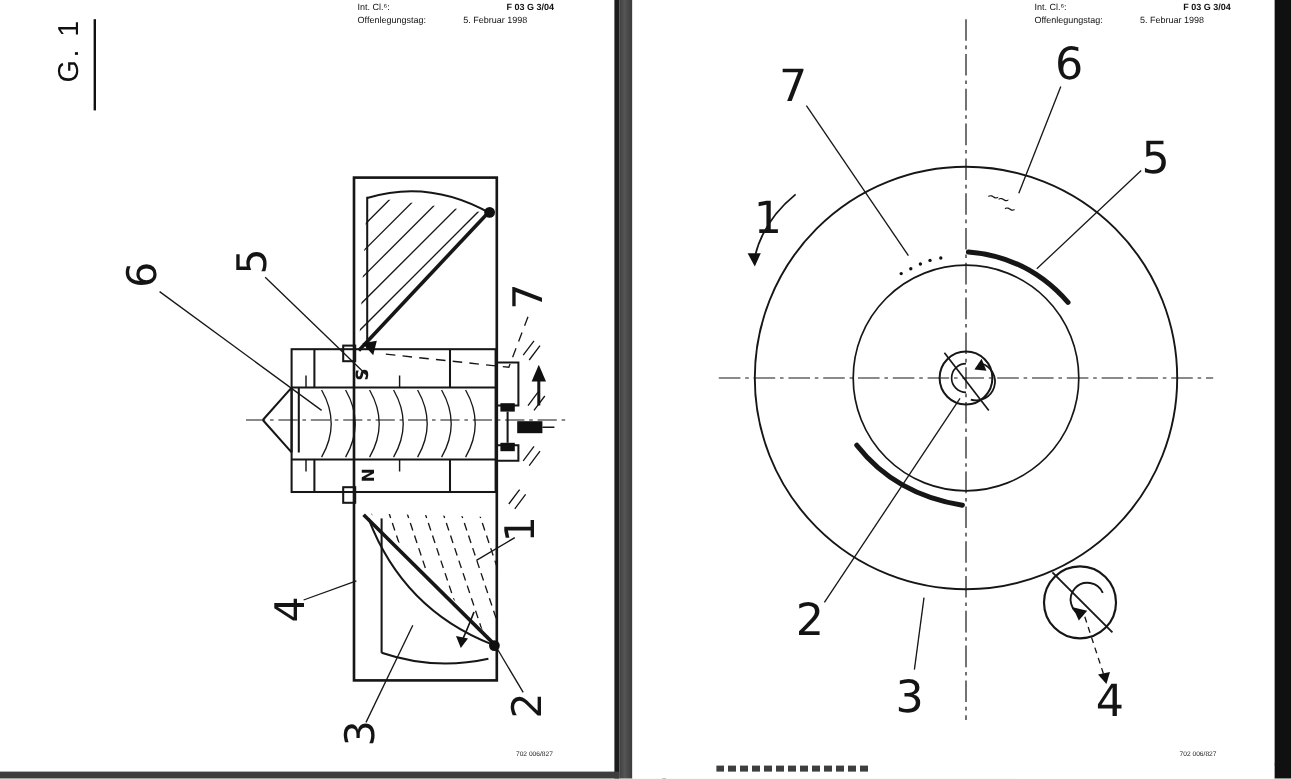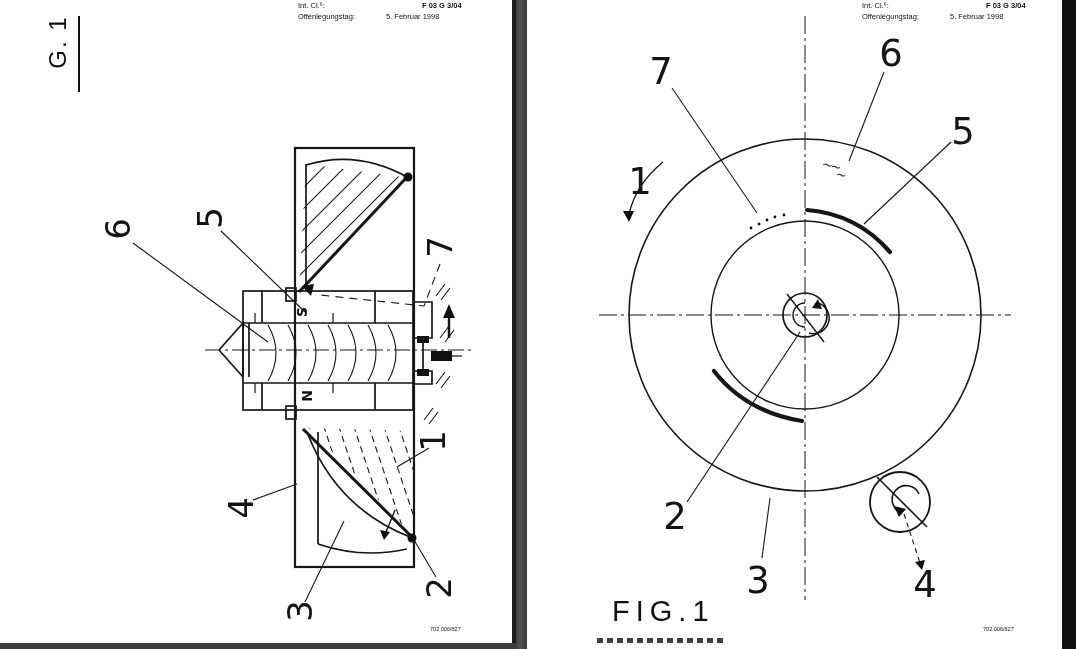--- a/index.html
+++ b/index.html
@@ -234,17 +234,16 @@
       <text class="partnum-r" x="963" y="144" text-anchor="middle">5</text>
       <text class="partnum-r" x="640" y="194" text-anchor="middle">1</text>
       <text class="partnum-r" x="675" y="529" text-anchor="middle">2</text>
       <text class="partnum-r" x="758" y="593" text-anchor="middle">3</text>
       <text class="partnum-r" x="925" y="597" text-anchor="middle">4</text>
     </svg>
   </section>
 
   <div class="squiggle sq1">∼∼</div>
   <div class="squiggle sq2">∼</div>
-  <div class="fig1">FIG.1</div>
   <div class="smudge"></div>
   <div class="docnum docnum-right">702 006/827</div>
 
 </div>
 
 </body></html>

